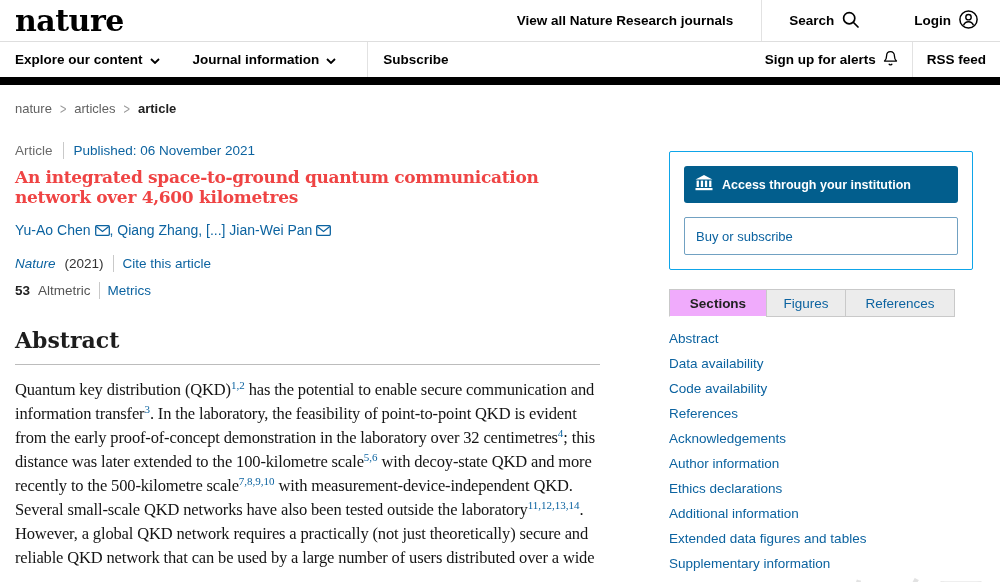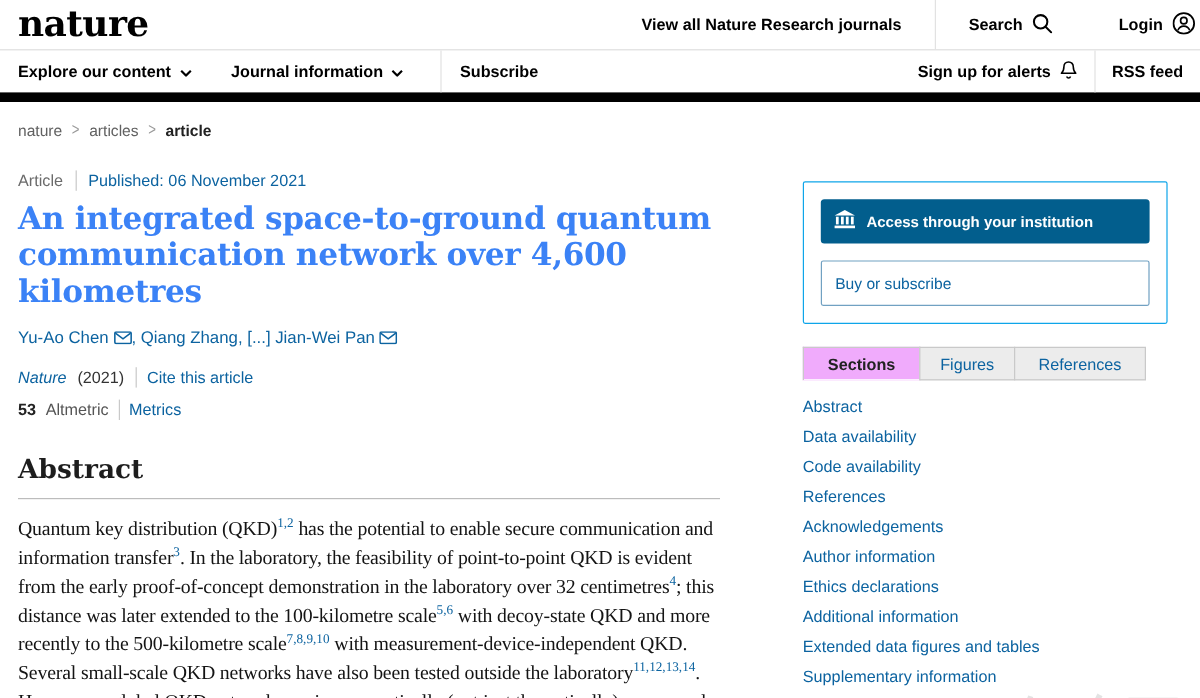--- a/index.html
+++ b/index.html
@@ -20,21 +20,21 @@
   .vdiv{width:1px;background:#e2e2e2;align-self:stretch;}
 
   
   .row1{display:flex;align-items:stretch;height:41px;padding-left:15px;}
   .logo{font-family:"DejaVu Serif",serif;font-weight:700;font-size:30px;
         letter-spacing:-0.5px;color:#000;align-self:center;line-height:1;}
   .row1-right{margin-left:auto;display:flex;align-items:stretch;}
   .row1-item{display:flex;align-items:center;gap:8px;font-weight:700;font-size:13.5px;color:#000;}
   .viewall{padding-right:28px;}
   .searchgrp{padding:0 27px;}
-  .logingrp{padding:0 4px 0 28px;}
+  .logingrp{padding:0 22px 0 28px;}
 
   
   .row2{height:36px;border-top:1px solid var(--border);display:flex;align-items:stretch;padding-left:15px;}
   .nav-item{display:flex;align-items:center;gap:7px;font-weight:700;font-size:13.5px;color:#000;}
   .nav-explore{padding-right:33px;}
   .nav-journal{padding-right:31px;}
   .nav-subscribe{padding-left:15px;}
   .nav-right{margin-left:auto;display:flex;align-items:stretch;}
   .nav-alerts{padding-right:14px;}
   .nav-rss{padding:0 14px;text-align:right;}
@@ -44,22 +44,22 @@
   .content{position:relative;padding-left:15px;height:488px;}
   .breadcrumb{padding-top:16px;font-size:13px;color:#616161;display:flex;align-items:center;gap:8px;}
   .bc-sep{color:#9a9a9a;font-size:11px;transform:scaleY(1.3);}
   .bc-last{font-weight:700;color:#222;}
   .main-col{width:585px;}
 
   .meta-line{margin-top:26px;font-size:13.5px;color:#6b6b6b;display:flex;align-items:center;gap:10px;}
   .meta-divider{width:1px;height:17px;background:#c9c9c9;}
   .published{color:var(--link);}
 
-  .title{font-family:"DejaVu Serif",serif;font-weight:700;font-size:26px;
-         line-height:1.17;color:#3b82f6;margin-top:9px;letter-spacing:-0.3px;}
+  .title{font-family:"DejaVu Serif",serif;font-weight:700;font-size:17px;
+         line-height:1.17;color:#ef4444;margin-top:9px;letter-spacing:-0.3px;}
 
   .authors{margin-top:13px;font-size:14px;color:var(--link);line-height:1.3;}
   .authors a{color:var(--link);}
   .env-icon{display:inline-block;vertical-align:-1px;margin-left:4px;}
 
   .cite-line{margin-top:15px;font-size:13.5px;display:flex;align-items:center;gap:9px;color:#333;}
   .journal-name{color:var(--link);font-style:italic;}
   .cite-link{color:var(--link);}
   .alt-line{margin-top:10px;font-size:13.5px;display:flex;align-items:center;gap:8px;}
   .alt-count{font-weight:700;color:#222;}

